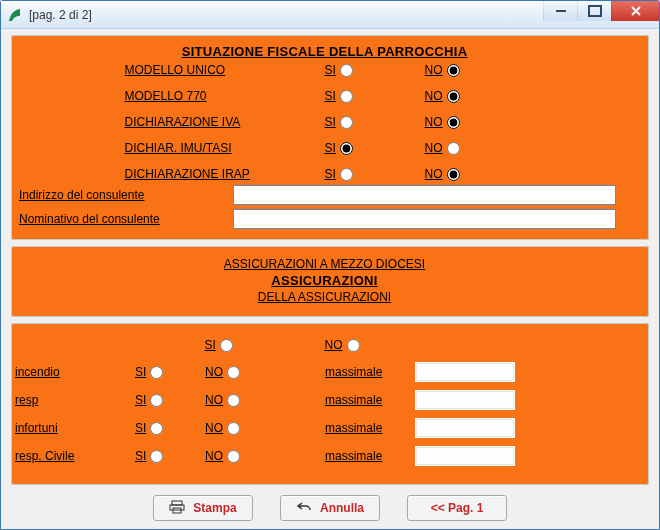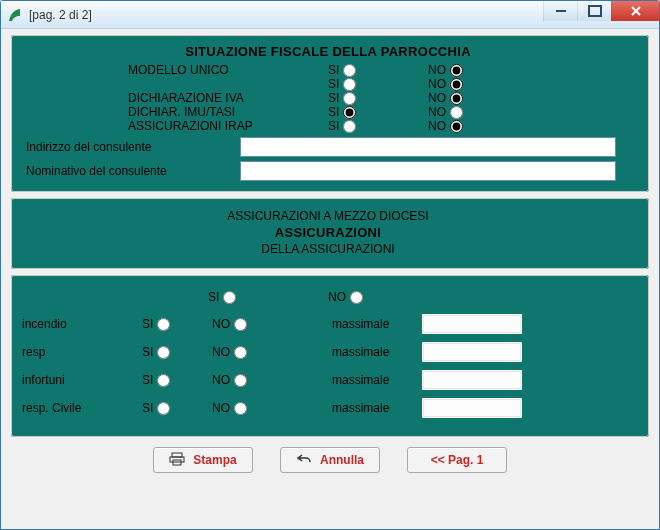--- a/index.html
+++ b/index.html
@@ -49,29 +49,30 @@
     flex:1;
     background:#f0f0f0;
     padding: 6px 10px 8px 10px;
     display:flex;
     flex-direction:column;
     gap:6px;
   }
   fieldset.panel {
     border:1px solid #c9c9c9;
     border-radius:3px;
-    background:#0f766e;
+    background:#f97316;
     margin:0;
-    padding:8px 14px 10px 10px;
+    padding:8px 14px 10px 3px;
+    text-decoration:underline;
   }
 
   .section-title-bold { font-weight:bold; text-align:center; font-size:13px; letter-spacing:.3px; }
   .section-title-sub  { text-align:center; font-size:12px; }
 
-  .fiscal-grid { display:grid; grid-template-columns: 1fr 200px 100px 100px 1fr; row-gap:0; align-items:center; margin-top:4px;}
+  .fiscal-grid { display:grid; grid-template-columns: 1fr 200px 100px 100px 1fr; row-gap:12px; align-items:center; margin-top:4px;}
   .fiscal-grid .lab { grid-column:2; }
   .fiscal-grid .si  { grid-column:3; display:flex; align-items:center; gap:4px; }
   .fiscal-grid .no  { grid-column:4; display:flex; align-items:center; gap:4px; }
 
   .consulente-row { display:grid; grid-template-columns: 210px 1fr 10px; column-gap:8px; align-items:center; margin-top:4px;}
   .consulente-row label { text-align:left; padding-left:4px; }
   .tbox {
     height:20px; border:1px solid #6a8bb0; background:#fff; padding:2px 4px; font-size:12px; width:100%;
   }
 
@@ -131,20 +132,21 @@
       <div class="fiscal-grid" id="fiscal-grid">
           <div class="lab">MODELLO UNICO</div>
           <div class="si">
             <span>SI</span>
             <input type="radio" name="fisc0" style="">
           </div>
           <div class="no">
             <span>NO</span>
             <input type="radio" name="fisc0" checked="" style="">
           </div>
+          <div class="lab">MODELLO 770</div>
           <div class="si">
             <span>SI</span>
             <input type="radio" name="fisc1" style="">
           </div>
           <div class="no">
             <span>NO</span>
             <input type="radio" name="fisc1" checked="" style="">
           </div>
           <div class="lab">DICHIARAZIONE IVA</div>
           <div class="si">
@@ -157,21 +159,21 @@
           </div>
           <div class="lab">DICHIAR. IMU/TASI</div>
           <div class="si">
             <span>SI</span>
             <input type="radio" name="fisc3" checked="" style="">
           </div>
           <div class="no">
             <span>NO</span>
             <input type="radio" name="fisc3" style="">
           </div>
-          <div class="lab">ASSICURAZIONI IRAP</div>
+          <div class="lab">DICHIARAZIONE IRAP</div>
           <div class="si">
             <span>SI</span>
             <input type="radio" name="fisc4" style="">
           </div>
           <div class="no">
             <span>NO</span>
             <input type="radio" name="fisc4" checked="" style="">
           </div>
         </div>
 

